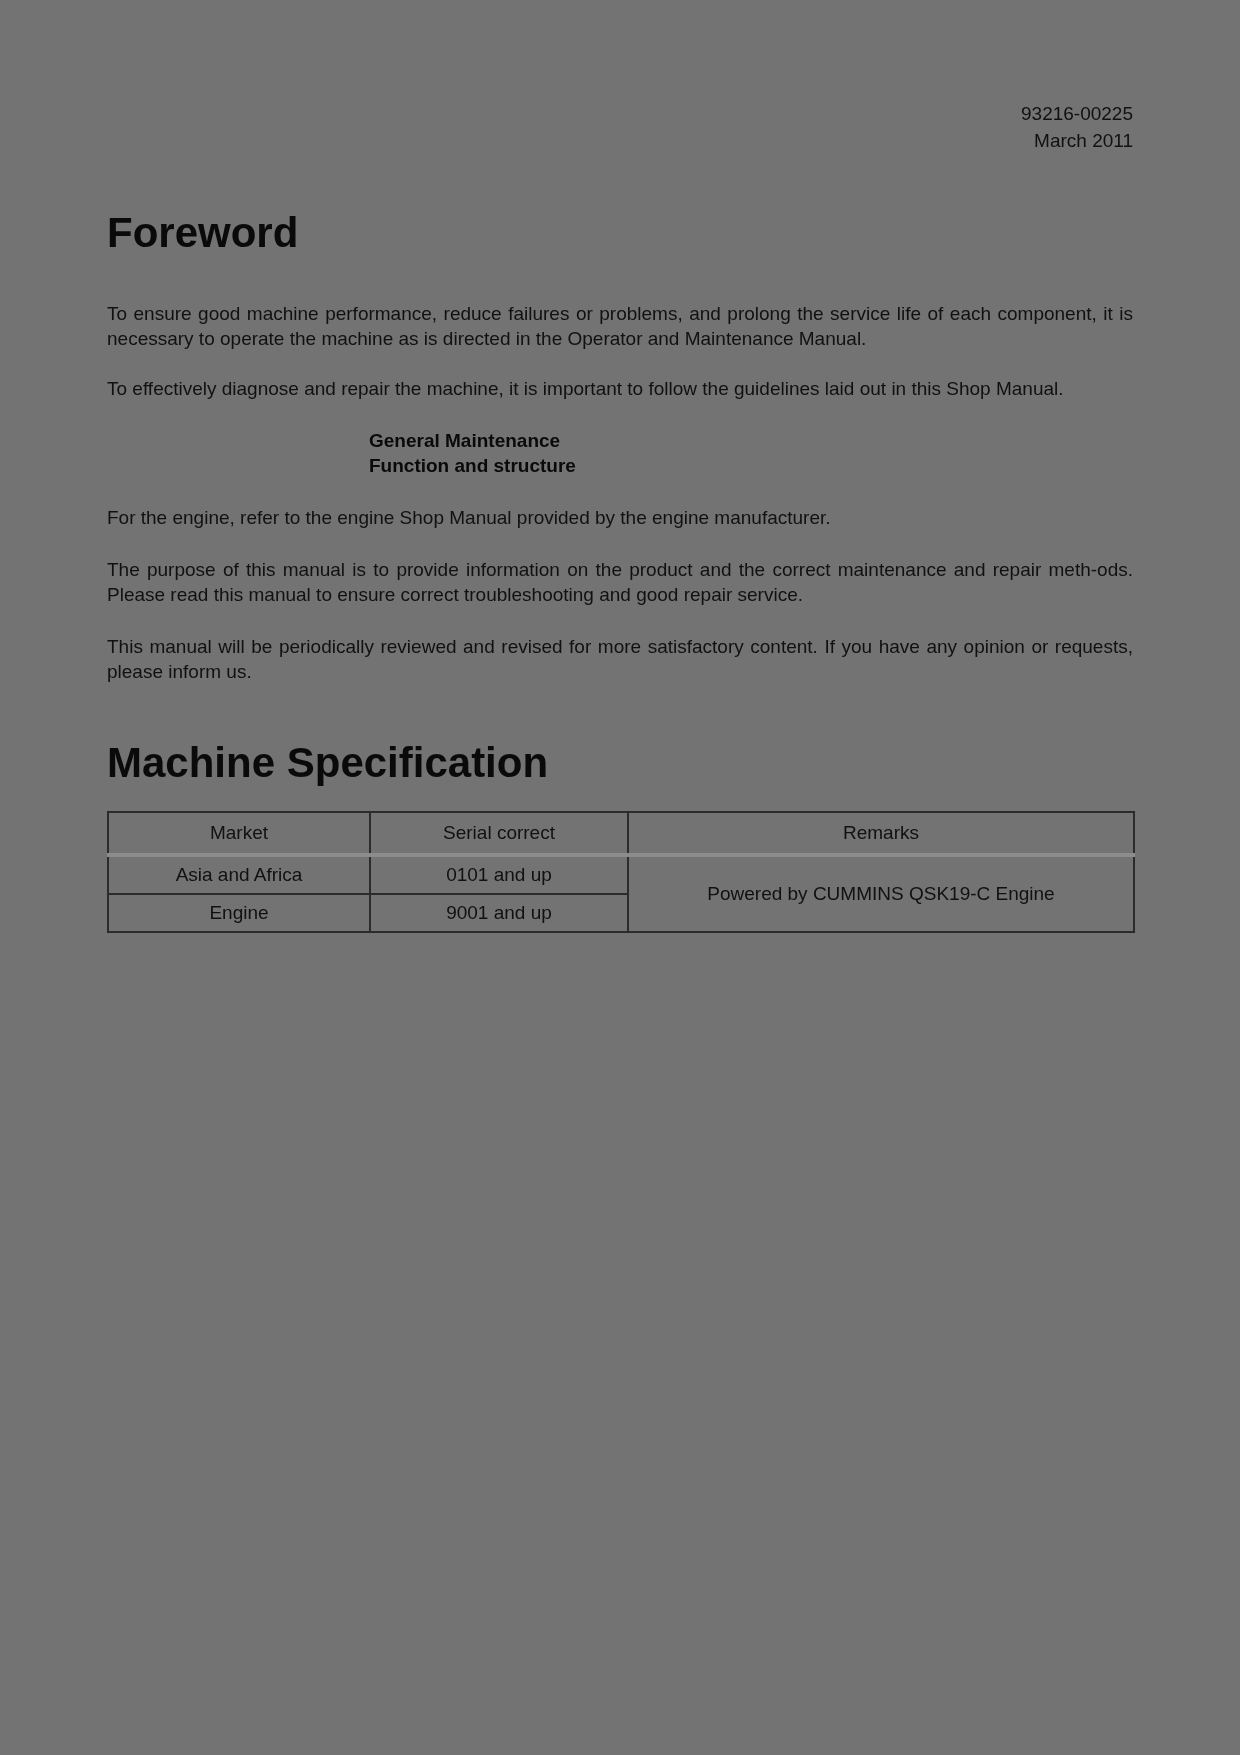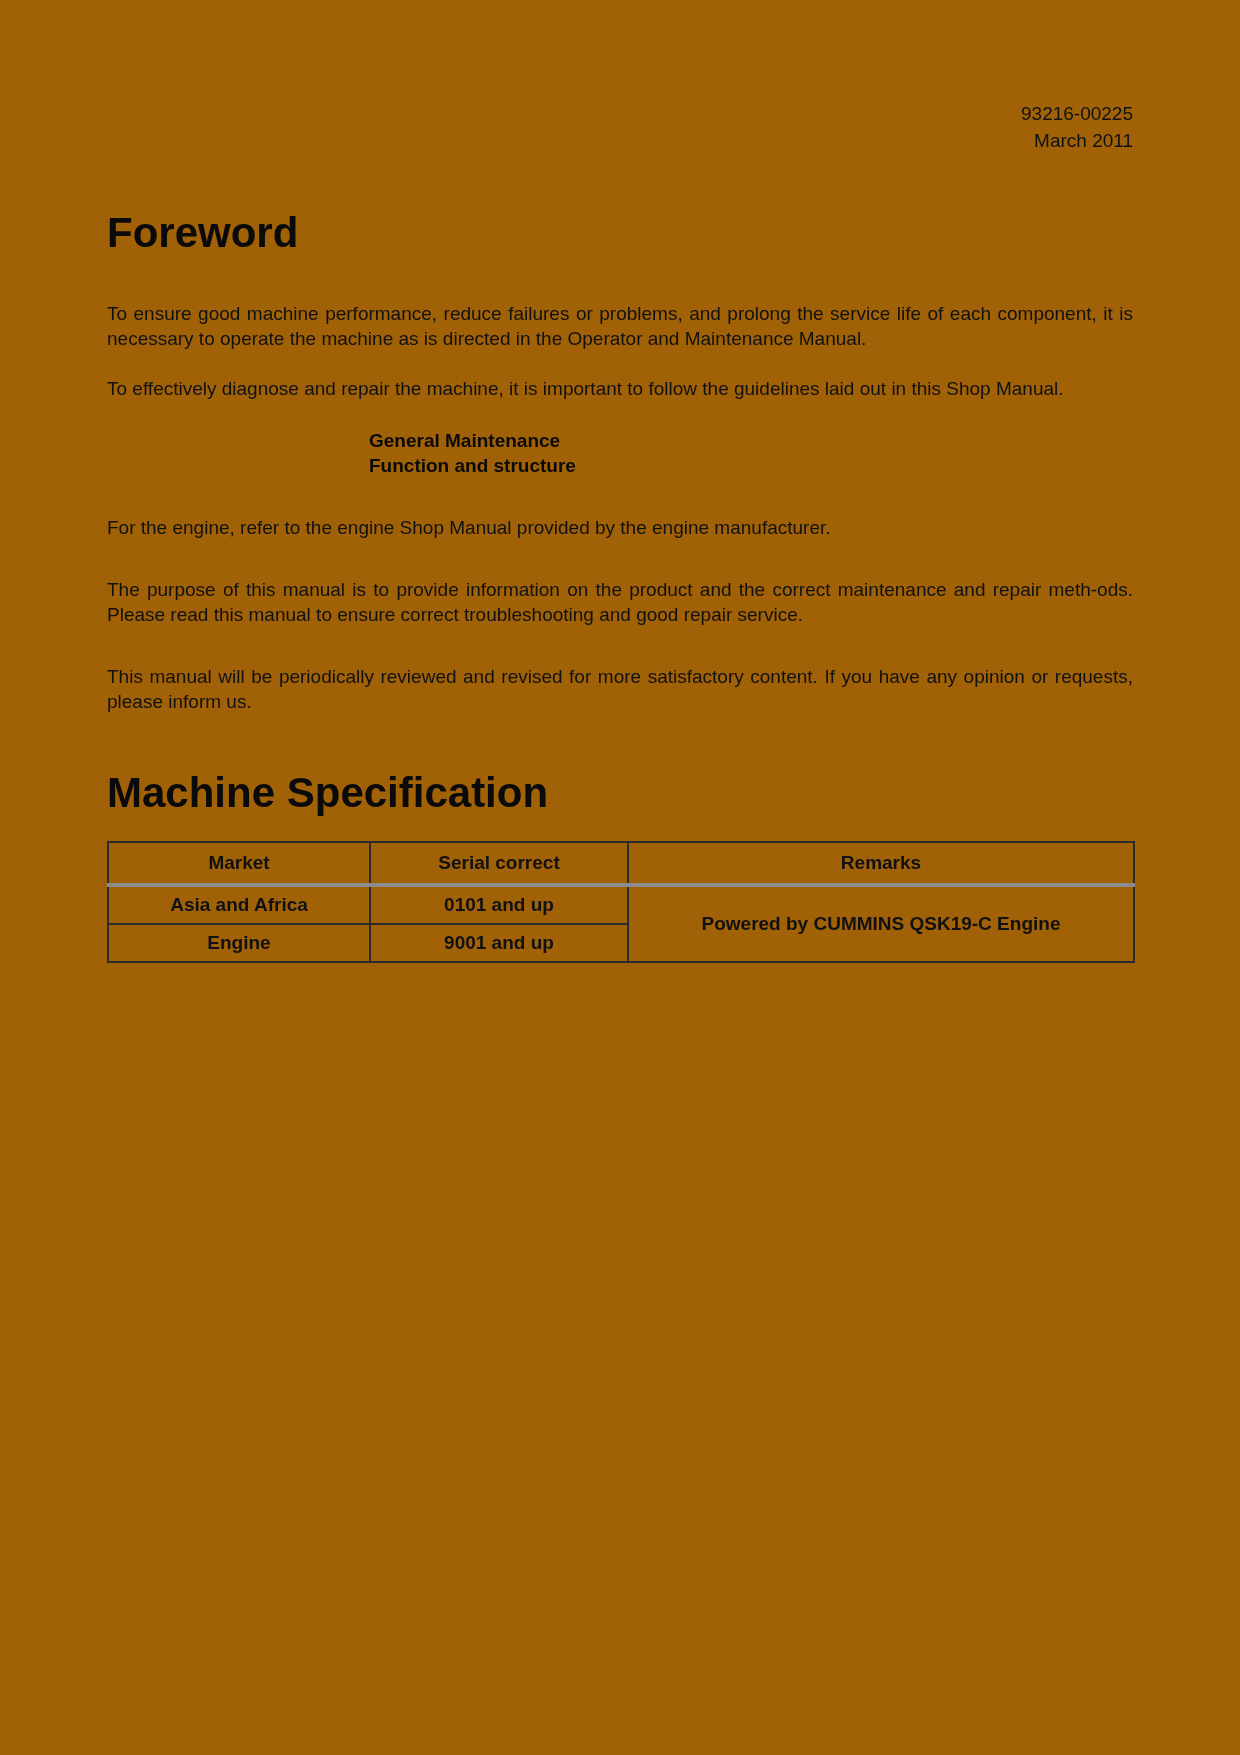--- a/index.html
+++ b/index.html
@@ -5,21 +5,21 @@
   html, body {
     margin: 0;
     padding: 0;
     background: #ffffff;
   }
   .page {
     position: relative;
     width: 1240px;
     height: 1755px;
     box-sizing: border-box;
-    background: #a16207;
+    background: #737373;
     color: #111111;
     font-family: "Liberation Sans", sans-serif;
     padding: 100px 107px 0 107px;
     overflow: hidden;
   }
   .doc-meta {
     text-align: right;
     font-size: 19px;
     line-height: 27px;
     color: #111111;
@@ -37,21 +37,21 @@
     font-size: 19px;
     line-height: 25px;
     margin: 25px 0 0 0;
     text-align: justify;
     color: #111111;
   }
   p.body.first {
     margin-top: 44px;
   }
   p.body.gap27 {
-    margin-top: 37px;
+    margin-top: 27px;
   }
   .sections {
     margin: 27px 0 0 262px;
     font-size: 19px;
     line-height: 25px;
     font-weight: bold;
     color: #0a0a0a;
   }
   table.spec-table {
     margin-top: 24px;
@@ -62,21 +62,21 @@
     color: #111111;
   }
   table.spec-table col.c1 { width: 262px; }
   table.spec-table col.c2 { width: 258px; }
   table.spec-table col.c3 { width: 506px; }
   table.spec-table th,
   table.spec-table td {
     border: 2px solid #2b2b2b;
     text-align: center;
     vertical-align: middle;
-    font-weight: bold;
+    font-weight: normal;
     padding: 7px 4px;
   }
   table.spec-table th {
     padding: 9px 4px;
     border-bottom: 4px solid #8c8c8c;
   }
 </style>
 </head>
 <body>
 

